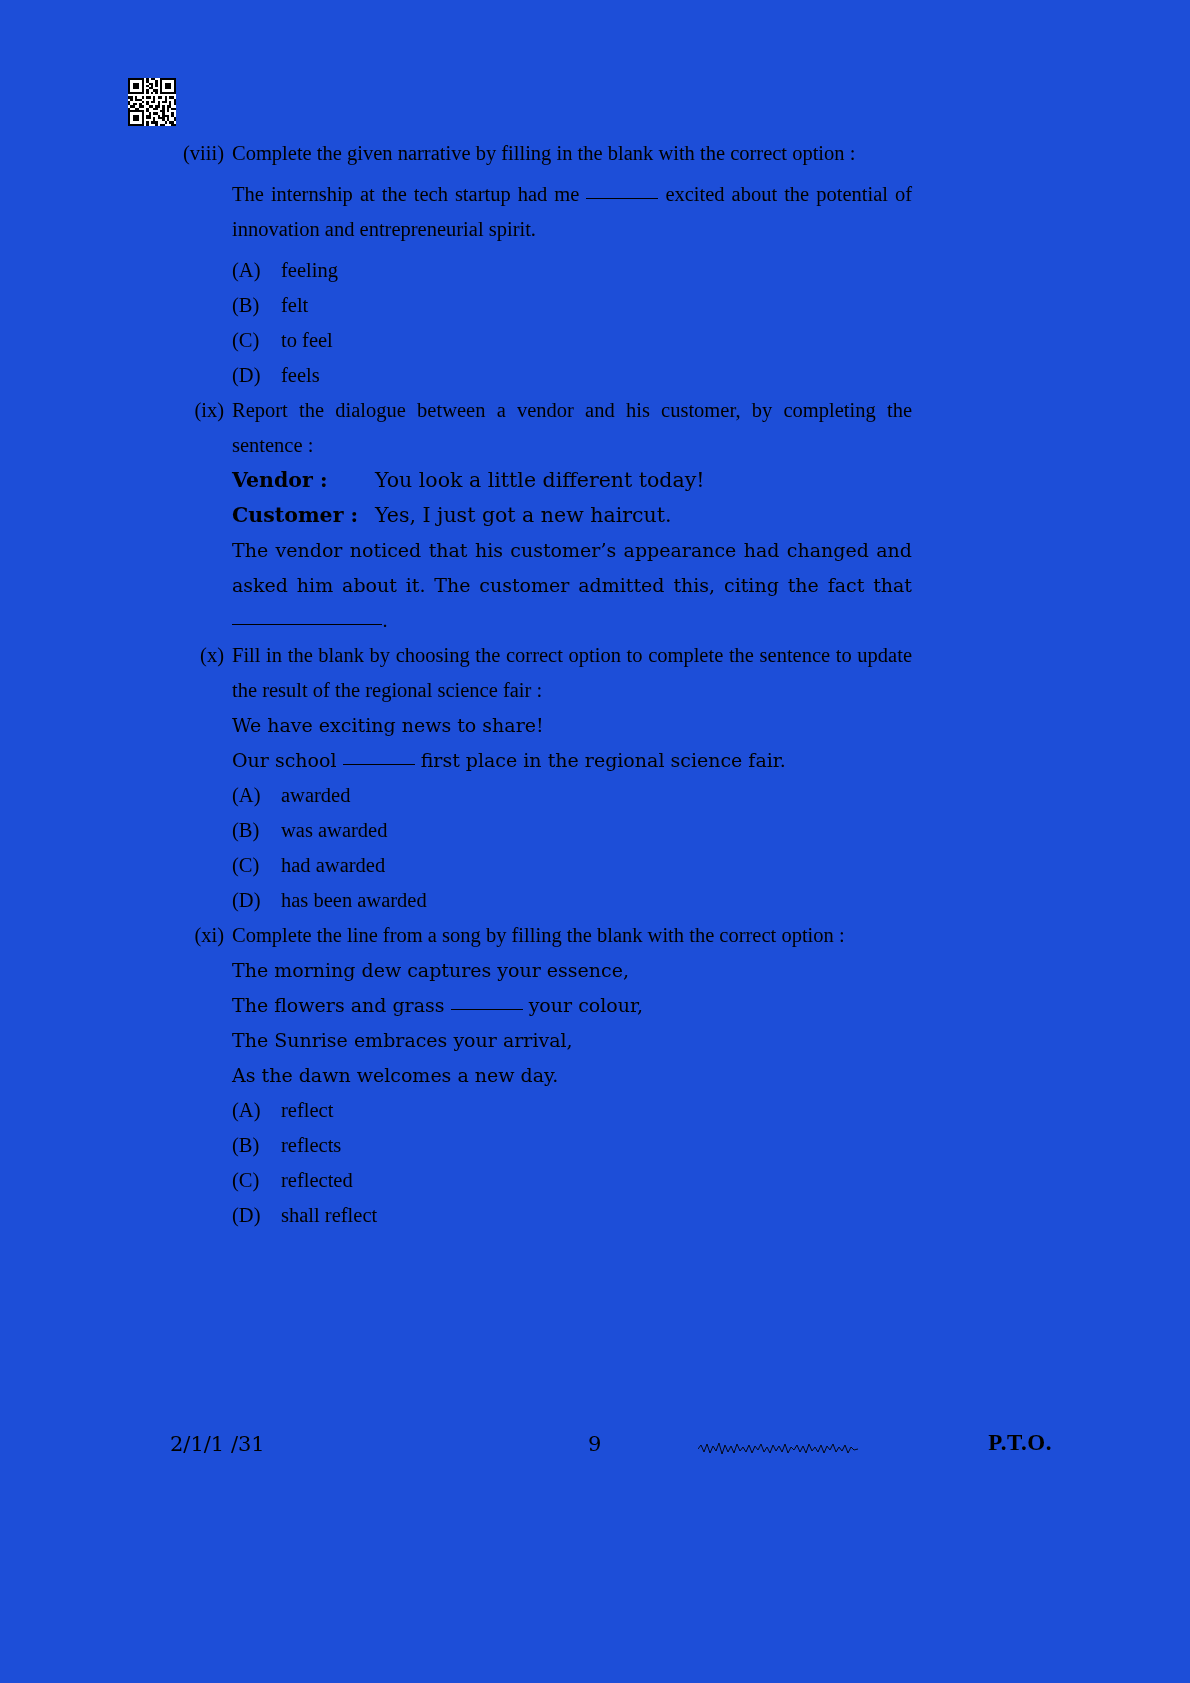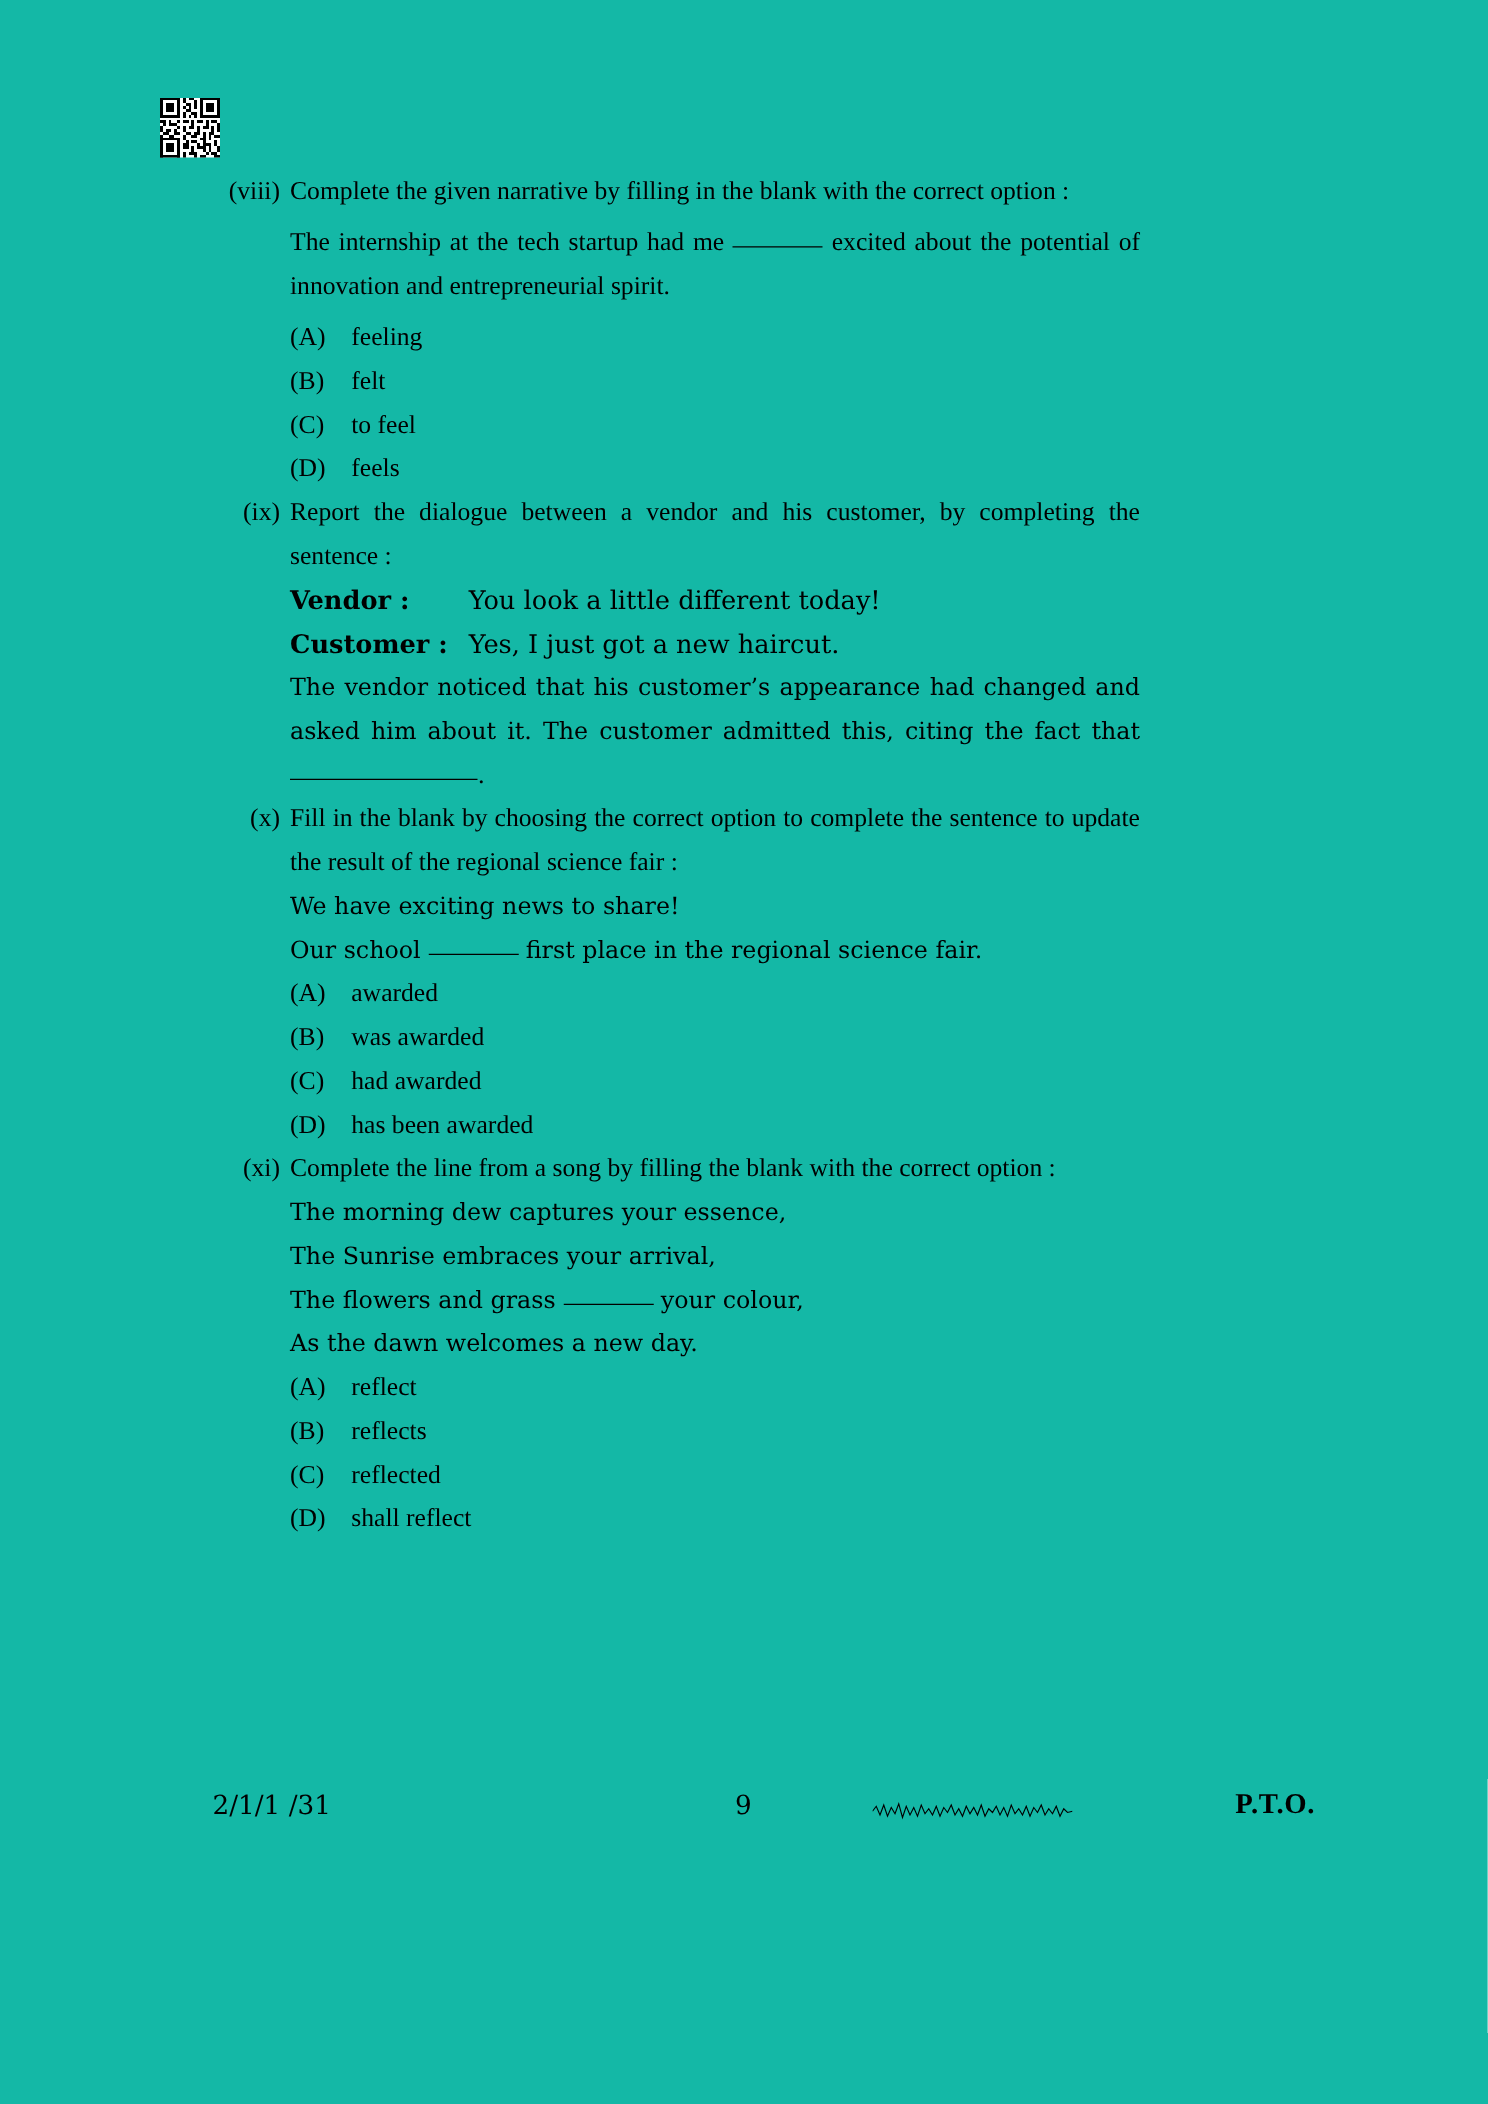--- a/index.html
+++ b/index.html
@@ -14,21 +14,21 @@
     font-family: "Liberation Serif", "DejaVu Serif", serif;
     color: #000000;
     overflow: hidden;
   }
 
   .page {
     position: absolute;
     left: 0; top: 0;
     width: 1190px;
     height: 1683px;
-    background: #14b8a6;
+    background: #1d4ed8;
   }
 
   
   .qr {
     position: absolute;
     left: 128px;
     top: 78px;
     width: 48px;
     height: 48px;
   }
@@ -313,22 +313,22 @@
           <span class="txt">has been awarded</span>
         </div>
       </div>
     </div>
 
     <div class="qrow">
       <div class="marker">(xi)</div>
       <div class="qbody">
         <div class="just">Complete the line from a song by filling the blank with the correct option :</div>
         <div class="plain narrow">The morning dew captures your essence,</div>
+        <div class="plain narrow"><span>The flowers and grass</span> <span class="blank-s"></span> <span>your colour,</span></div>
         <div class="plain narrow">The Sunrise embraces your arrival,</div>
-        <div class="plain narrow"><span>The flowers and grass</span> <span class="blank-s"></span> <span>your colour,</span></div>
         <div class="plain narrow">As the dawn welcomes a new day.</div>
         <div class="opt">
           <span class="lbl">(A)</span>
           <span class="txt">reflect</span>
         </div>
         <div class="opt">
           <span class="lbl">(B)</span>
           <span class="txt">reflects</span>
         </div>
         <div class="opt">

